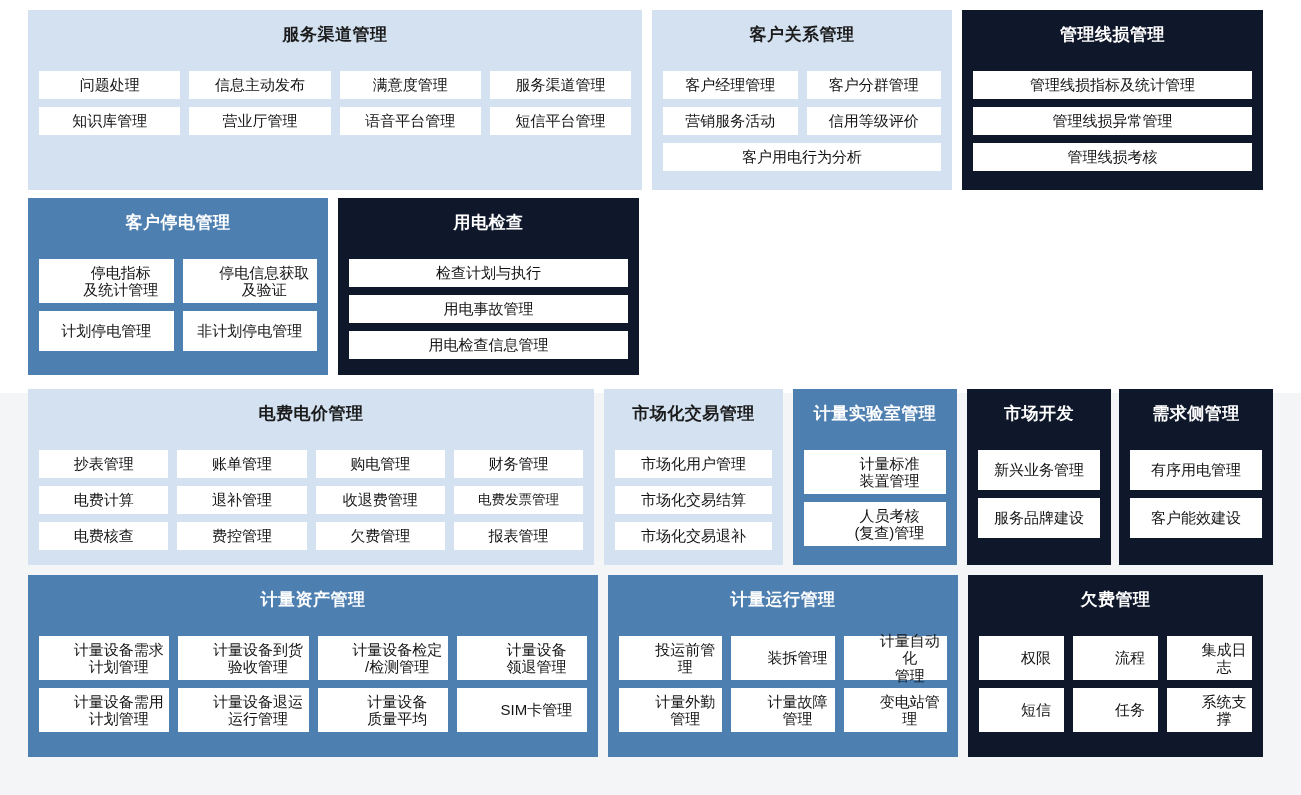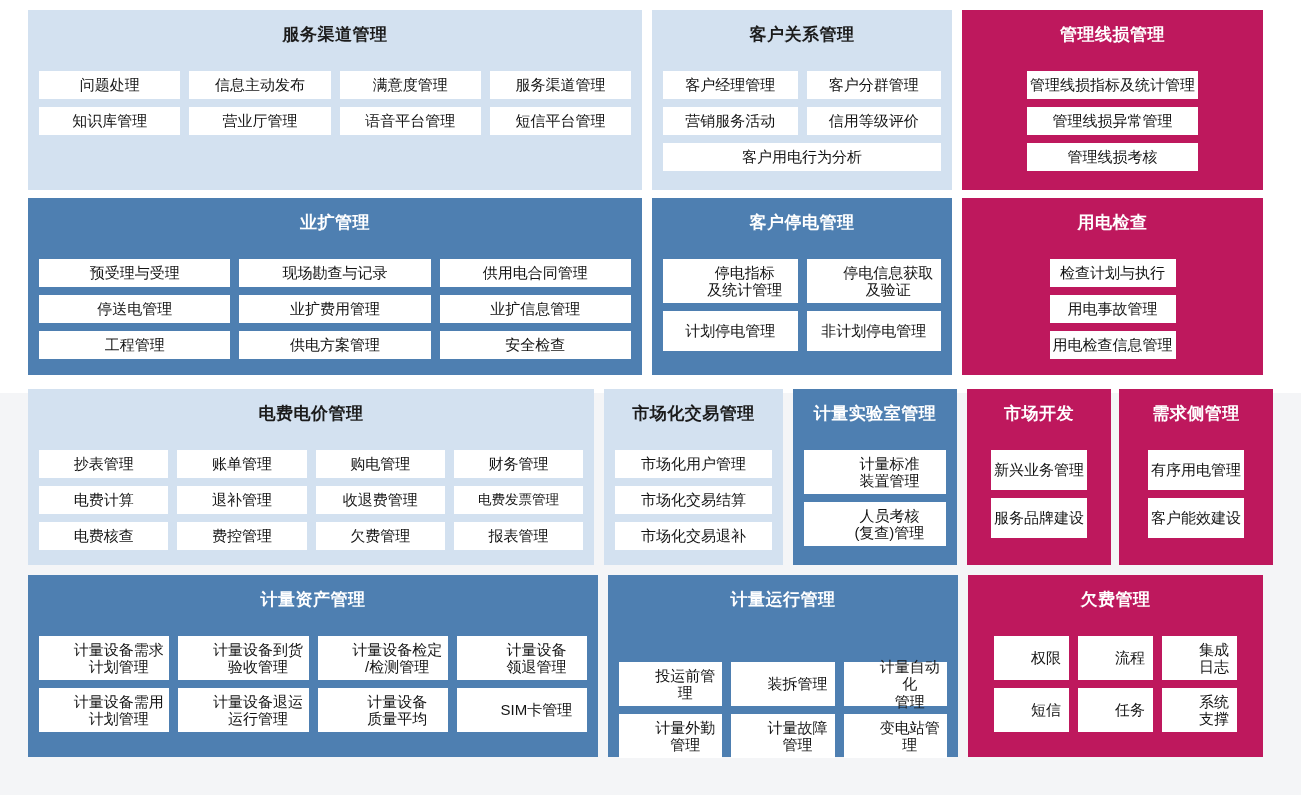--- a/index.html
+++ b/index.html
@@ -47,21 +47,21 @@
   .row.r4 { height: 192px; padding-top: 10px; }
 
   .panel {
     box-sizing: border-box;
     padding: 10px 11px 12px 11px;
     display: flex;
     flex-direction: column;
   }
   .panel.blue-light { background: #d3e1f0; }
   .panel.blue-dark  { background: #4e7fb1; }
-  .panel.teal       { background: #be185d; align-items: center; }
+  .panel.teal       { background: #0f172a; }
 
   .panel-title {
     text-align: center;
     font-weight: bold;
     font-size: 17px;
     line-height: 1.25;
     letter-spacing: 0.5px;
     margin: 4px 0 10px 0;
     white-space: nowrap;
   }
@@ -111,21 +111,21 @@
   .c-out { width: 300px; margin-right: 10px; }
   .c-ins { width: 301px; }
 
   .c-fee { width: 570px; margin-right: 10px; }
   .c-mkt { width: 180px; margin-right: 10px; }
   .c-lab { width: 165px; margin-right: 10px; }
   .c-dev { width: 145px; margin-right: 8px; }
   .c-dem { width: 155px; }
 
   .c-asset { width: 570px; margin-right: 10px; }
-  .c-oper  { width: 350px; margin-right: 10px; gap: 26px; }
+  .c-oper  { width: 350px; margin-right: 10px; }
   .c-pub   { width: 295px; }
 </style>
 </head>
 <body>
 
 <div id="board">
   <div class="grey-band"></div>
 
   <div class="rows">
 
@@ -178,40 +178,20 @@
           <div class="tile-row">
             <div class="tile h1">管理线损考核</div>
           </div>
         </div>
       </div>
 
     </div>
 
     <div class="row r2">
 
-      <div class="panel blue-dark c-yk">
-        <div class="panel-title">业扩管理</div>
-        <div class="tiles">
-          <div class="tile-row">
-            <div class="tile h1">预受理与受理</div>
-            <div class="tile h1">现场勘查与记录</div>
-            <div class="tile h1">供用电合同管理</div>
-          </div>
-          <div class="tile-row">
-            <div class="tile h1">停送电管理</div>
-            <div class="tile h1">业扩费用管理</div>
-            <div class="tile h1">业扩信息管理</div>
-          </div>
-          <div class="tile-row">
-            <div class="tile h1">工程管理</div>
-            <div class="tile h1">供电方案管理</div>
-            <div class="tile h1">安全检查</div>
-          </div>
-        </div>
-      </div>
 
       <div class="panel blue-dark c-out">
         <div class="panel-title">客户停电管理</div>
         <div class="tiles">
           <div class="tile-row">
             <div class="tile h2">停电指标
 及统计管理</div>
             <div class="tile h2">停电信息获取
 及验证</div>
           </div>

